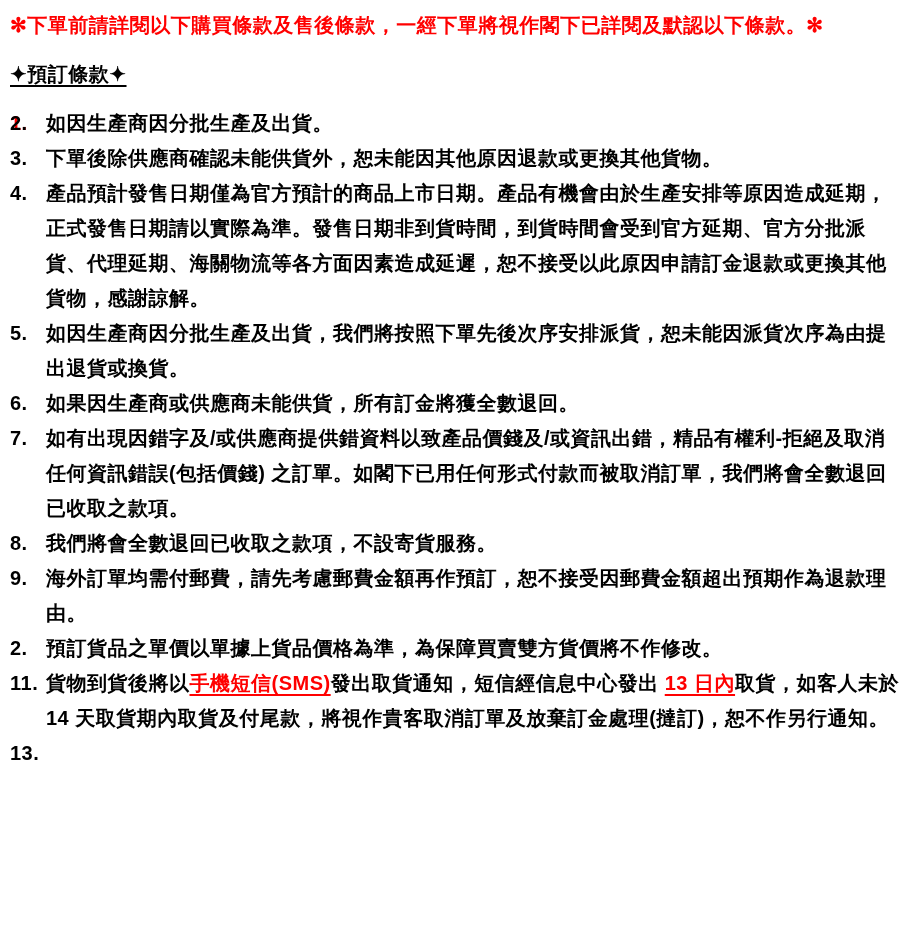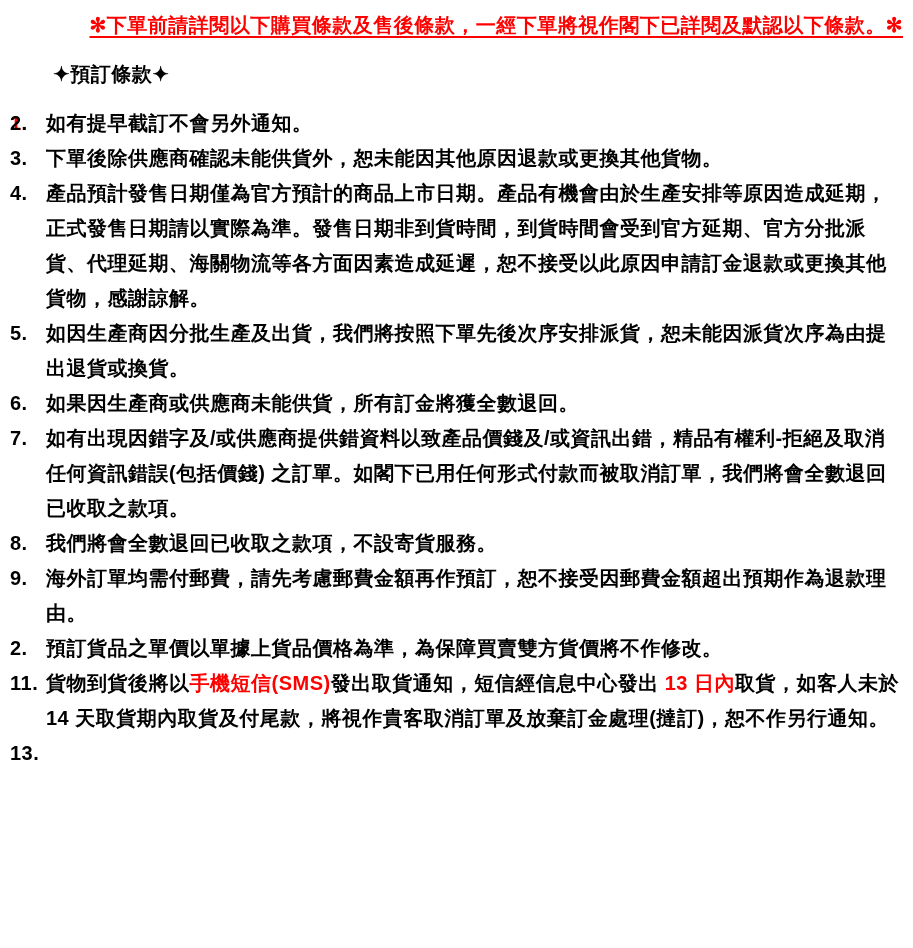--- a/index.html
+++ b/index.html
@@ -14,33 +14,31 @@
     padding: 6px 10px 10px 10px;
     font-family: "Liberation Sans", sans-serif;
     font-weight: 700;
     font-size: 20px;
     line-height: 35px;
     color: var(--text-black, #000000);
     letter-spacing: 0.5px;
   }
   .warning-header {
     color: var(--warning-red, #ff0000);
-    text-decoration: underline;
     text-underline-offset: 4px;
     margin: 2px 0 14px 0;
-    text-align: right;
   }
   .section-title-row {
     margin: 0 0 14px 0;
   }
   .section-title {
     display: inline-block;
     color: var(--text-black, #000000);
+    text-decoration: underline;
     text-underline-offset: 4px;
-    margin-left: 43px;
   }
   ol.terms-list {
     list-style: none;
     margin: 0;
     padding: 0;
   }
   li.term-item {
     position: relative;
     padding-left: 36px;
   }
@@ -55,35 +53,36 @@
     color: var(--warning-red, #ff0000);
   }
   .seg-normal {
     color: inherit;
   }
   .seg-red {
     color: var(--warning-red, #ff0000);
   }
   .seg-red-underline {
     color: var(--warning-red, #ff0000);
+    text-decoration: underline;
     text-underline-offset: 4px;
   }
 </style>
 </head>
 <body>
 
 <div class="warning-header">✻下單前請詳閱以下購買條款及售後條款，一經下單將視作閣下已詳閱及默認以下條款。✻</div>
 
 <div class="section-title-row">
   <span class="section-title">✦預訂條款✦</span>
 </div>
 
 <ol class="terms-list">
     <li class="term-item item-red"><span class="term-number">1.</span></li>
-    <li class="term-item"><span class="term-number">2.</span><span class="term-text"><span class="seg-normal">如有提早截訂不會另外通知。</span></span></li>
+    <li class="term-item"><span class="term-number">2.</span><span class="term-text"><span class="seg-normal">如因生產商因分批生產及出貨。</span></span></li>
     <li class="term-item"><span class="term-number">3.</span><span class="term-text"><span class="seg-normal">下單後除供應商確認未能供貨外，恕未能因其他原因退款或更換其他貨物。</span></span></li>
     <li class="term-item"><span class="term-number">4.</span><span class="term-text"><span class="seg-normal">產品預計發售日期僅為官方預計的商品上市日期。產品有機會由於生產安排等原因造成延期，正式發售日期請以實際為準。發售日期非到貨時間，到貨時間會受到官方延期、官方分批派貨、代理延期、海關物流等各方面因素造成延遲，恕不接受以此原因申請訂金退款或更換其他貨物，感謝諒解。</span></span></li>
     <li class="term-item"><span class="term-number">5.</span><span class="term-text"><span class="seg-normal">如因生產商因分批生產及出貨，我們將按照下單先後次序安排派貨，恕未能因派貨次序為由提出退貨或換貨。</span></span></li>
     <li class="term-item"><span class="term-number">6.</span><span class="term-text"><span class="seg-normal">如果因生產商或供應商未能供貨，所有訂金將獲全數退回。</span></span></li>
     <li class="term-item"><span class="term-number">7.</span><span class="term-text"><span class="seg-normal">如有出現因錯字及/或供應商提供錯資料以致產品價錢及/或資訊出錯，精品有權利-拒絕及取消任何資訊錯誤(包括價錢) 之訂單。如閣下已用任何形式付款而被取消訂單，我們將會全數退回已收取之款項。</span></span></li>
     <li class="term-item"><span class="term-number">8.</span><span class="term-text"><span class="seg-normal">我們將會全數退回已收取之款項，不設寄貨服務。</span></span></li>
     <li class="term-item"><span class="term-number">9.</span><span class="term-text"><span class="seg-normal">海外訂單均需付郵費，請先考慮郵費金額再作預訂，恕不接受因郵費金額超出預期作為退款理由。</span></span></li>
     <li class="term-item"><span class="term-number">2.</span><span class="term-text"><span class="seg-normal">預訂貨品之單價以單據上貨品價格為準，為保障買賣雙方貨價將不作修改。</span></span></li>
     <li class="term-item"><span class="term-number">11.</span><span class="term-text"><span class="seg-normal">貨物到貨後將以</span><span class="seg-red-underline">手機短信(SMS)</span><span class="seg-normal">發出取貨通知，短信經信息中心發出 </span><span class="seg-red-underline">13 日內</span><span class="seg-normal">取貨，如客人未於 14 天取貨期內取貨及付尾款，將視作貴客取消訂單及放棄訂金處理(撻訂)，恕不作另行通知。</span></span></li>
     <li class="term-item">

